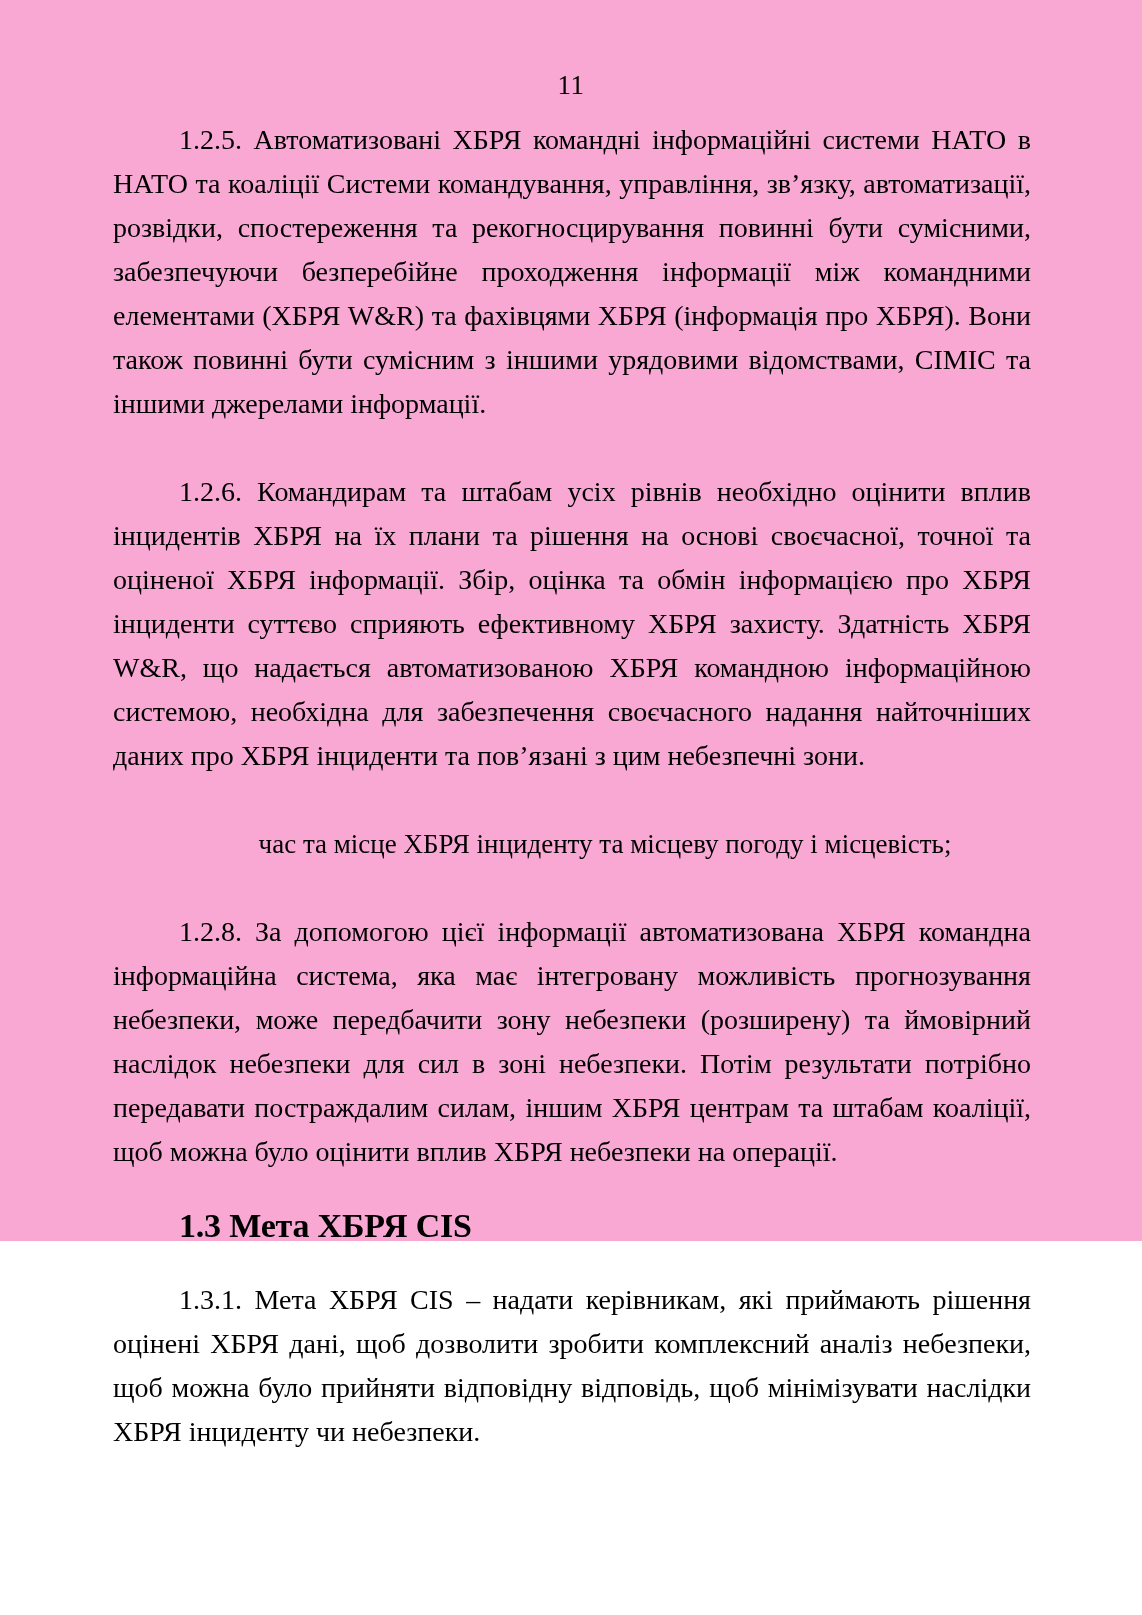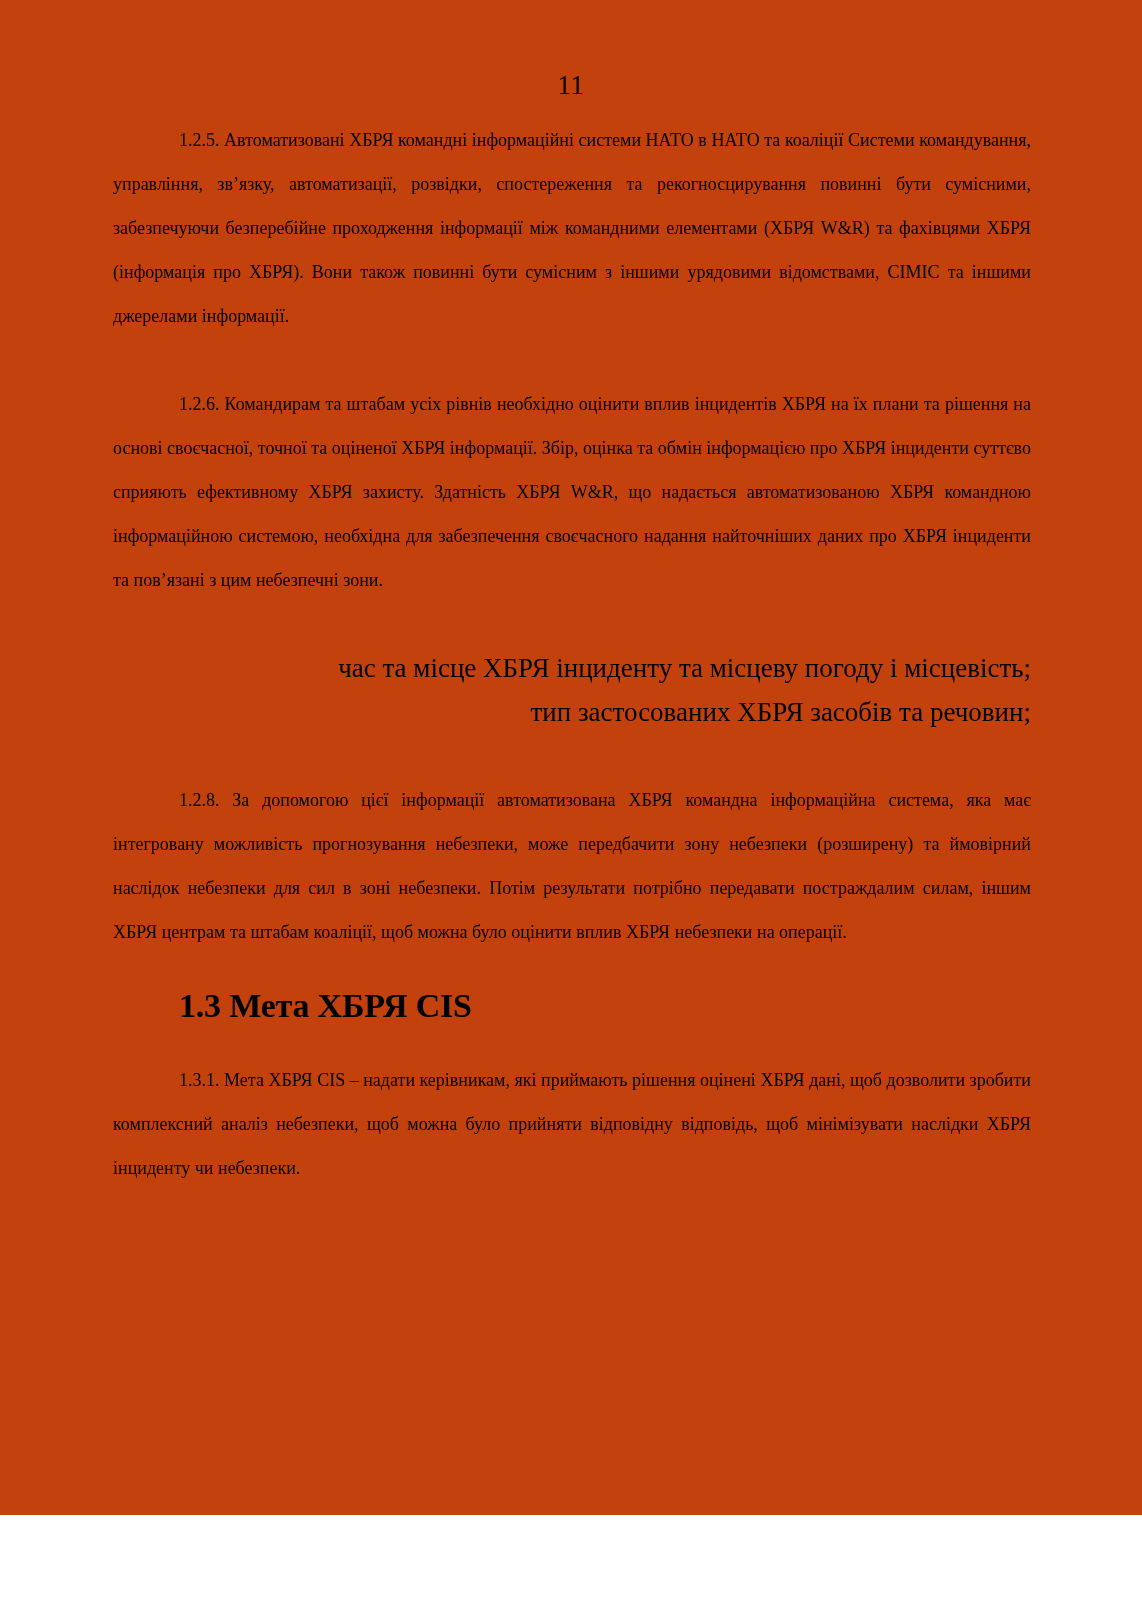--- a/index.html
+++ b/index.html
@@ -12,24 +12,24 @@
     width: 1142px;
     height: 1615px;
     font-family: "Liberation Serif", "DejaVu Serif", serif;
     color: #000000;
     position: relative;
     overflow: hidden;
   }
 
   .page {
     width: 1142px;
-    height: 1515px;
+    height: 1241px;
     box-sizing: border-box;
     padding: 16px;
-    background: #c2410c;
+    background: #f9a8d4;
     position: relative;
   }
 
   
   .page-number {
     position: absolute;
     top: 72px;
     left: 0;
     width: 1142px;
     text-align: center;
@@ -43,21 +43,21 @@
     top: 118px;
     left: 113px;
     width: 918px;   
   }
 
   p.para {
     margin: 0 0 0 0;
     text-align: justify;
     text-justify: inter-word;
     text-indent: 66px;
-    font-size: 18px;
+    font-size: 28px;
     line-height: 44px;
     hyphens: none;
     -webkit-hyphens: none;
   }
 
   
   .gap-lg { height: 44px; }
   .gap-md { height: 30px; }
 
   h2.heading {
@@ -73,21 +73,21 @@
   ul.plain-list {
     list-style: none;
     margin: 0;
     padding: 0;
   }
   ul.plain-list li {
     margin: 0;
     padding: 0 0 0 66px;
     font-size: 27px;
     line-height: 44px;
-    text-align: right;
+    text-align: center;
     white-space: nowrap;
   }
 </style>
 </head>
 <body>
 
 <div class="page">
 
   <div class="page-number">11</div>
 
@@ -97,21 +97,20 @@
 
     <div class="gap-lg"></div>
 
     <p class="para">1.2.6. Командирам та штабам усіх рівнів необхідно оцінити вплив інцидентів ХБРЯ на їх плани та рішення на основі своєчасної, точної та оціненої ХБРЯ інформації. Збір, оцінка та обмін інформацією про ХБРЯ інциденти суттєво сприяють ефективному ХБРЯ захисту. Здатність ХБРЯ W&amp;R, що надається автоматизованою ХБРЯ командною інформаційною системою, необхідна для забезпечення своєчасного надання найточніших даних про ХБРЯ інциденти та пов’язані з цим небезпечні зони.</p>
 
     <div class="gap-lg"></div>
 
 
     <ul class="plain-list">
       <li>час та місце ХБРЯ інциденту та місцеву погоду і місцевість;</li>
-      <li>тип застосованих ХБРЯ засобів та речовин;</li>
     </ul>
 
     <div class="gap-lg"></div>
 
     <p class="para">1.2.8. За допомогою цієї інформації автоматизована ХБРЯ командна інформаційна система, яка має інтегровану можливість прогнозування небезпеки, може передбачити зону небезпеки (розширену) та ймовірний наслідок небезпеки для сил в зоні небезпеки. Потім результати потрібно передавати постраждалим силам, іншим ХБРЯ центрам та штабам коаліції, щоб можна було оцінити вплив ХБРЯ небезпеки на операції.</p>
 
     <div class="gap-md"></div>
 
     <h2 class="heading">1.3 Мета ХБРЯ CIS</h2>
 

